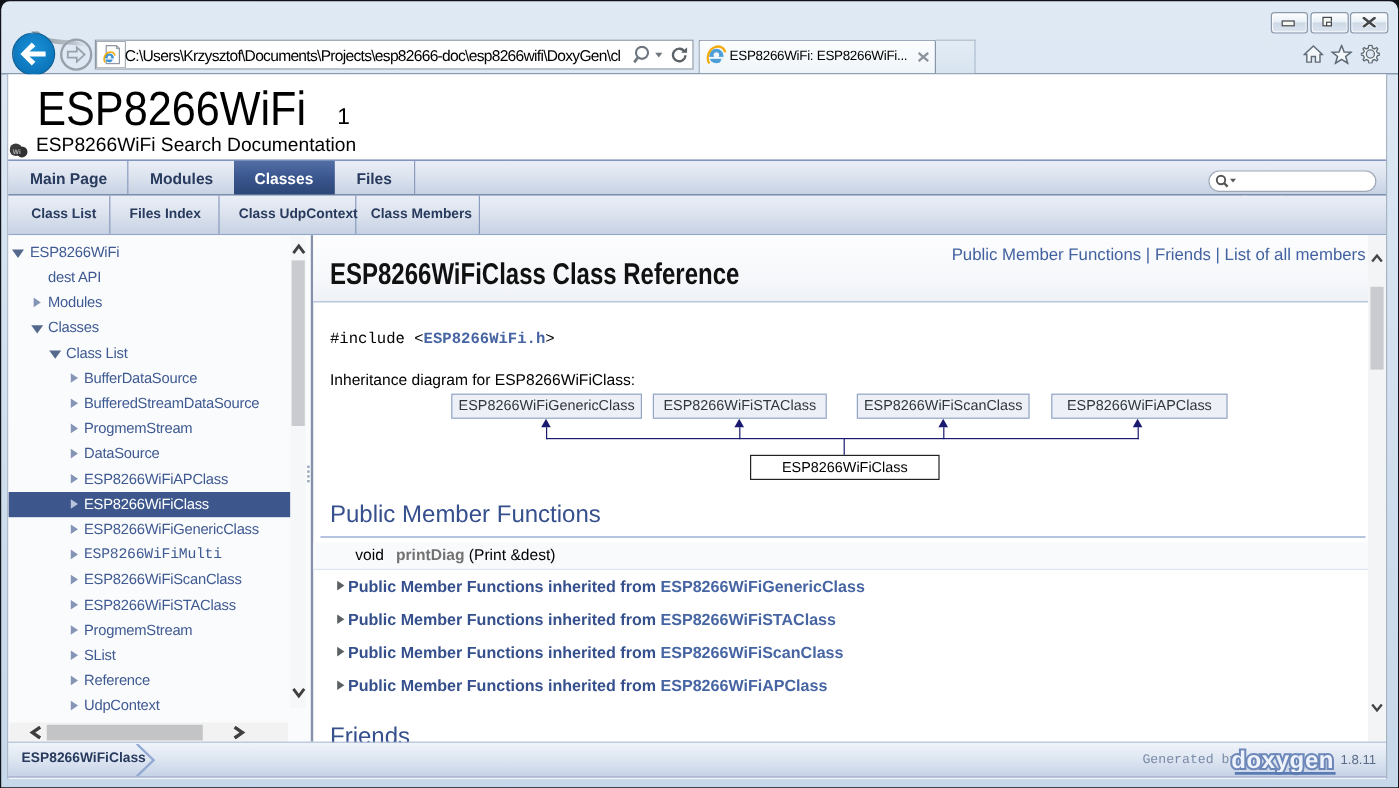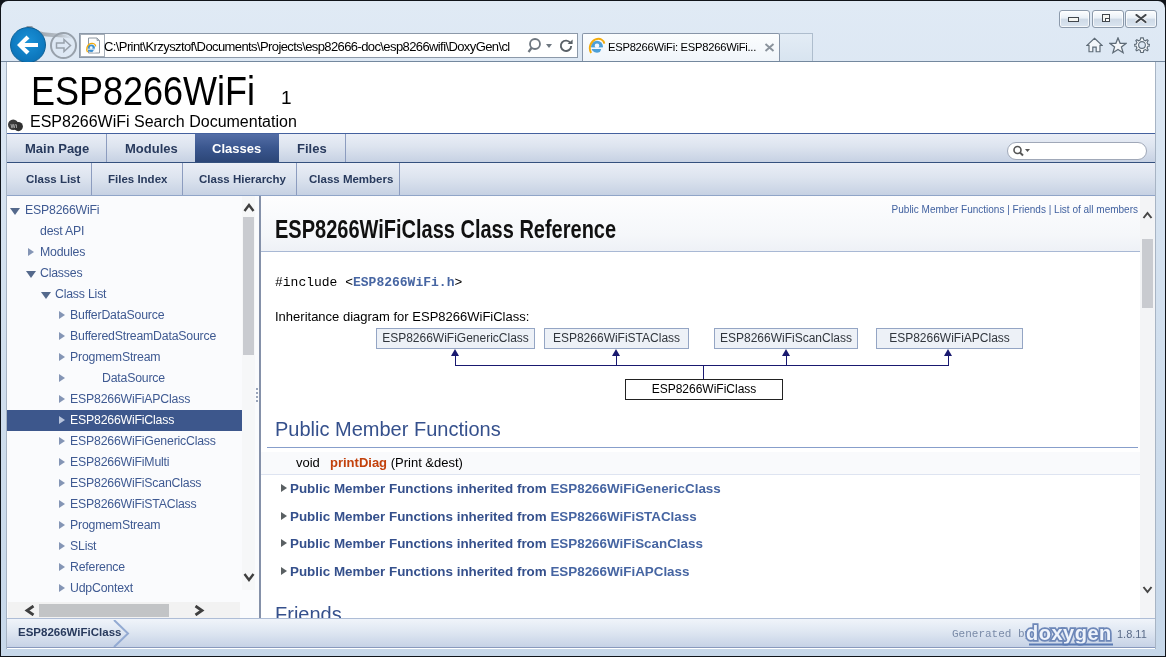--- a/index.html
+++ b/index.html
@@ -66,21 +66,21 @@
   
   #sbvsb{left:242px;top:196px;width:13px;height:394px;background:#f6f7f8;}
   #sbhsb{left:8px;top:602px;width:232px;height:16px;background:#f2f2f2;}
   #sbhthumb{left:39px;top:604px;width:130px;height:13px;background:#c2c4c6;}
   #sbvthumb{left:243px;top:217px;width:11px;height:138px;background:#c9cbd0;}
   #splitline{left:259px;top:196px;width:2px;height:422px;background:#8591a9;}
 
   
   #dochdr{left:261px;top:196px;width:879px;height:56px;
     background:linear-gradient(#fdfdfe 0%,#f5f7fa 70%,#eef1f6 100%);border-bottom:1px solid #a8b8d4;box-sizing:border-box;}
-  #summary{right:28px;top:204px;font-size:10px;color:#4262a0;}
+  #summary{right:28px;top:204px;font-size:14px;color:#4262a0;}
   #doctitle{left:275px;top:215px;font-size:25px;font-weight:bold;color:#111;transform:scale(0.8,1);transform-origin:0 0;}
   #docsb{left:1140px;top:196px;width:15px;height:422px;background:#f3f4f6;}
   #docsbthumb{left:1142px;top:239px;width:11px;height:69px;background:#c9cbd0;}
 
   #inc{left:275px;top:275px;font-family:"Liberation Mono",monospace;font-size:13px;color:#000;}
   #inc b{color:#4665a2;}
   #inhlabel{left:275px;top:309px;font-size:13px;color:#000;}
 
   .dbox{position:absolute;height:21px;border:1px solid #94a5c4;background:#edf1f7;
     box-sizing:border-box;font-size:12px;color:#30353c;text-align:center;line-height:19px;}
@@ -153,21 +153,21 @@
   <path d="M3.5 1 L12 1 L14.5 3.5 L14.5 16 L3.5 16 Z" fill="#fdfdfd" stroke="#8e98a2" stroke-width="1"></path>
   <path d="M12 1 L12 3.5 L14.5 3.5 Z" fill="#c8cdd2" stroke="#8e98a2" stroke-width="0.8"></path>
   <g transform="translate(0.6,5.2) scale(0.62)">
     <circle cx="9" cy="9.7" r="6" fill="#3c8fd0"></circle>
     <circle cx="9" cy="8.8" r="2.3" fill="#f2f7fc"></circle>
     <rect x="2.6" y="10.4" width="12.8" height="1.6" fill="#f2f7fc"></rect>
     <path d="M13.2 12 L16 12 L16 16.5 L11.5 16.5 Z" fill="#f2f7fc"></path>
     <path d="M3.1 15.9 C 0.2 11 2.4 4.6 7.5 2.4 C 12 0.6 15.9 3 16.3 6.7" stroke="#f2ab0c" stroke-width="2.1" fill="none"></path>
   </g>
 </svg>
-<div id="urltext" class="abs">C:\Print\Krzysztof\Documents\Projects\esp82666-doc\esp8266wifi\DoxyGen\cl</div>
+<div id="urltext" class="abs">C:\Users\Krzysztof\Documents\Projects\esp82666-doc\esp8266wifi\DoxyGen\cl</div>
 
 <svg class="abs" style="left:527px;top:38px;" width="16" height="16" viewBox="0 0 16 16">
   <circle cx="8" cy="6" r="5" fill="none" stroke="#6e7780" stroke-width="1.8"></circle>
   <line x1="4.5" y1="10" x2="1.5" y2="14" stroke="#6e7780" stroke-width="2.2"></line>
 </svg>
 <div class="abs" style="left:546px;top:44px;width:0;height:0;border-left:3.5px solid transparent;border-right:3.5px solid transparent;border-top:4.5px solid #6e7780;"></div>
 
 <svg class="abs" style="left:559px;top:39px;" width="14" height="14" viewBox="0 0 14 14">
   <path d="M11.5 4.2 A 5.2 5.2 0 1 0 12.2 7" fill="none" stroke="#5a6167" stroke-width="1.9"></path>
   <path d="M8.6 4.9 L13.6 4.9 L13.6 0.4 Z" fill="#5a6167"></path>
@@ -225,21 +225,21 @@
 </svg>
 <div id="searchtext" class="abs">Search</div>
 
 <div id="navrow2" class="abs navrow">
   <div class="vsep" style="left:84px;"></div>
   <div class="vsep" style="left:175px;"></div>
   <div class="vsep" style="left:289px;"></div>
   <div class="vsep" style="left:392px;"></div>
   <span class="tabtext" style="left:19px;top:10px;font-size:11.5px;">Class List</span>
   <span class="tabtext" style="left:101px;top:10px;font-size:11.5px;">Files Index</span>
-  <span class="tabtext" style="left:192px;top:10px;font-size:11.5px;">Class Hierarchy</span>
+  <span class="tabtext" style="left:192px;top:10px;font-size:11.5px;">Class UdpContext</span>
   <span class="tabtext" style="left:302px;top:10px;font-size:11.5px;">Class Members</span>
 </div>
 
 <div id="sidebar" class="abs">
   <div id="selrow"></div>
 <div class="tri-d" style="left: 3px; top: 12px;"></div>
     <div class="ti" style="left: 18px; top: 7px;">ESP8266WiFi</div>
     <div class="ti" style="left: 33px; top: 28px;">dest API</div>
     <div class="tri-r" style="left: 21px; top: 52px;"></div>
     <div class="ti" style="left: 33px; top: 49px;">Modules</div>
@@ -247,29 +247,29 @@
     <div class="ti" style="left: 33px; top: 70px;">Classes</div>
     <div class="tri-d" style="left: 34px; top: 96px;"></div>
     <div class="ti" style="left: 48px; top: 91px;">Class List</div>
     <div class="tri-r" style="left: 52px; top: 115px;"></div>
     <div class="ti" style="left: 63px; top: 112px;">BufferDataSource</div>
     <div class="tri-r" style="left: 52px; top: 136px;"></div>
     <div class="ti" style="left: 63px; top: 133px;">BufferedStreamDataSource</div>
     <div class="tri-r" style="left: 52px; top: 157px;"></div>
     <div class="ti" style="left: 63px; top: 154px;">ProgmemStream</div>
     <div class="tri-r" style="left: 52px; top: 178px;"></div>
-    <div class="ti" style="left: 63px; top: 175px; margin-left: 32px;">DataSource</div>
+    <div class="ti" style="left: 63px; top: 175px;">DataSource</div>
     <div class="tri-r" style="left: 52px; top: 199px;"></div>
     <div class="ti" style="left: 63px; top: 196px;">ESP8266WiFiAPClass</div>
     <div class="tri-r" style="left: 52px; top: 220px; border-left-color: rgb(184, 196, 220);"></div>
     <div class="ti" style="left: 63px; top: 217px; color: rgb(255, 255, 255);">ESP8266WiFiClass</div>
     <div class="tri-r" style="left: 52px; top: 241px;"></div>
     <div class="ti" style="left: 63px; top: 238px;">ESP8266WiFiGenericClass</div>
     <div class="tri-r" style="left: 52px; top: 262px;"></div>
-    <div class="ti" style="left: 63px; top: 259px;">ESP8266WiFiMulti</div>
+    <div class="ti" style="left: 63px; top: 259px; font-family: Liberation Mono, monospace;">ESP8266WiFiMulti</div>
     <div class="tri-r" style="left: 52px; top: 283px;"></div>
     <div class="ti" style="left: 63px; top: 280px;">ESP8266WiFiScanClass</div>
     <div class="tri-r" style="left: 52px; top: 304px;"></div>
     <div class="ti" style="left: 63px; top: 301px;">ESP8266WiFiSTAClass</div>
     <div class="tri-r" style="left: 52px; top: 325px;"></div>
     <div class="ti" style="left: 63px; top: 322px;">ProgmemStream</div>
     <div class="tri-r" style="left: 52px; top: 346px;"></div>
     <div class="ti" style="left: 63px; top: 343px;">SList</div>
     <div class="tri-r" style="left: 52px; top: 367px;"></div>
     <div class="ti" style="left: 63px; top: 364px;">Reference</div>
@@ -308,21 +308,21 @@
 <div class="dline abs" style="left:703px;top:365px;width:1px;height:14px;"></div>
 <div class="darrow abs" style="left:451px;top:349px;"></div>
 <div class="darrow abs" style="left:612px;top:349px;"></div>
 <div class="darrow abs" style="left:782px;top:349px;"></div>
 <div class="darrow abs" style="left:944px;top:349px;"></div>
 
 <div id="pmfhdr" class="abs">Public Member Functions</div>
 <div id="pmfline" class="abs"></div>
 <div id="memrow" class="abs">
   <span class="void">void</span>
-  <span class="fn"><b style="color:#c2410c;">printDiag</b> <span style="color:#000;">(Print &amp;dest)</span></span>
+  <span class="fn"><b style="color:#737373;">printDiag</b> <span style="color:#000;">(Print &amp;dest)</span></span>
 </div>
 <div class="inharrow abs" style="top:484px;"></div>
 <div class="inh abs" style="top:481px;">Public Member Functions inherited from <span class="lnk">ESP8266WiFiGenericClass</span></div>
 <div class="inharrow abs" style="top:512px;"></div>
 <div class="inh abs" style="top:509px;">Public Member Functions inherited from <span class="lnk">ESP8266WiFiSTAClass</span></div>
 <div class="inharrow abs" style="top:539px;"></div>
 <div class="inh abs" style="top:536px;">Public Member Functions inherited from <span class="lnk">ESP8266WiFiScanClass</span></div>
 <div class="inharrow abs" style="top:567px;"></div>
 <div class="inh abs" style="top:564px;">Public Member Functions inherited from <span class="lnk">ESP8266WiFiAPClass</span></div>
 <div id="friends" class="abs">Friends</div>

